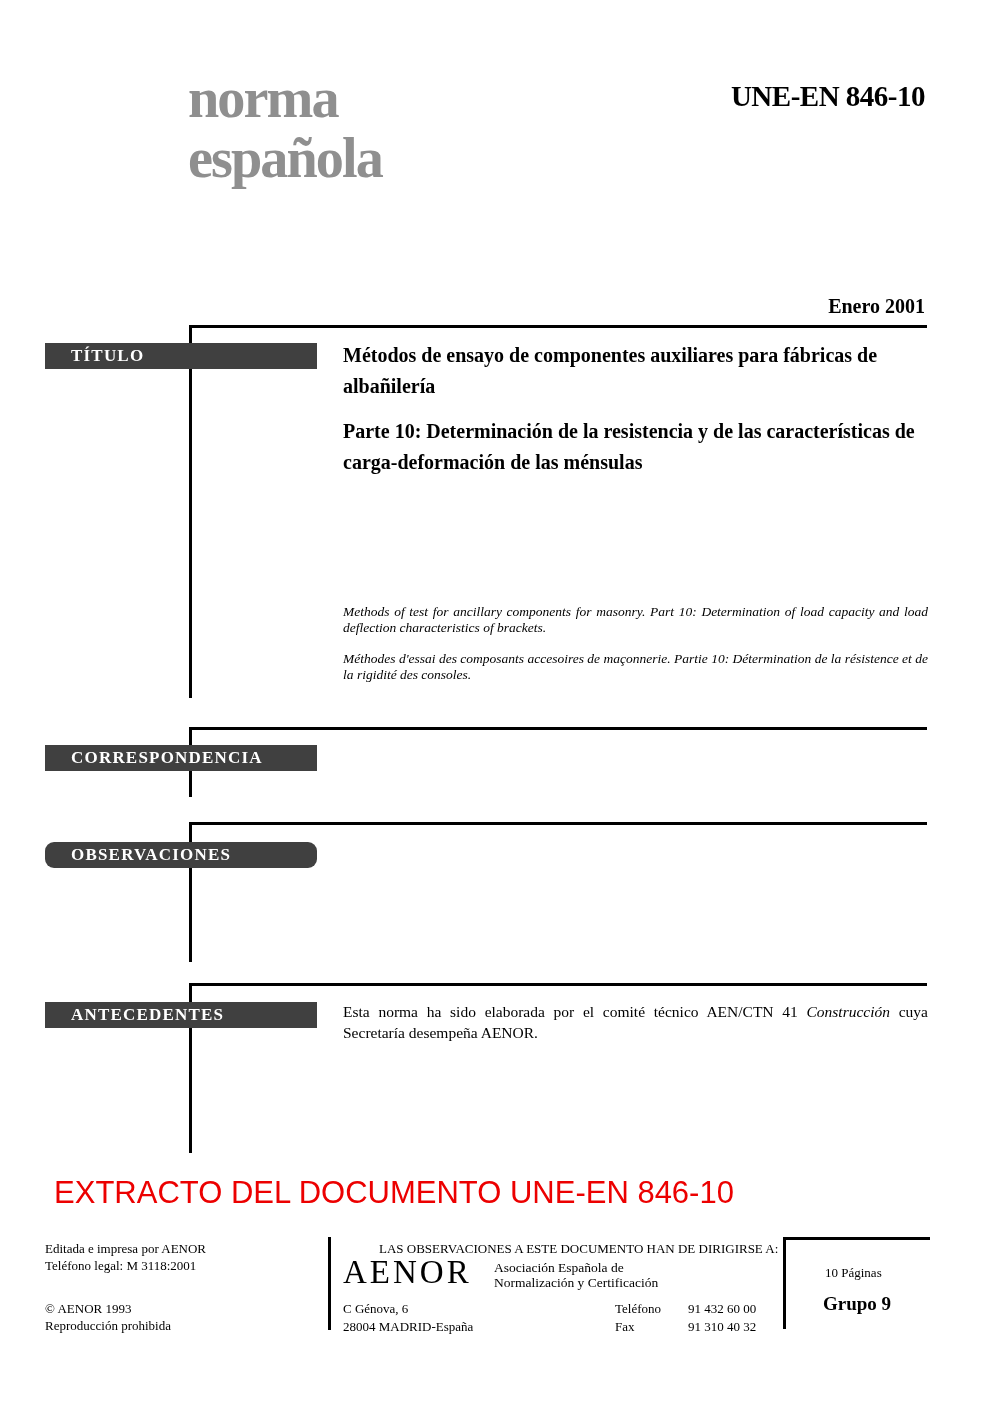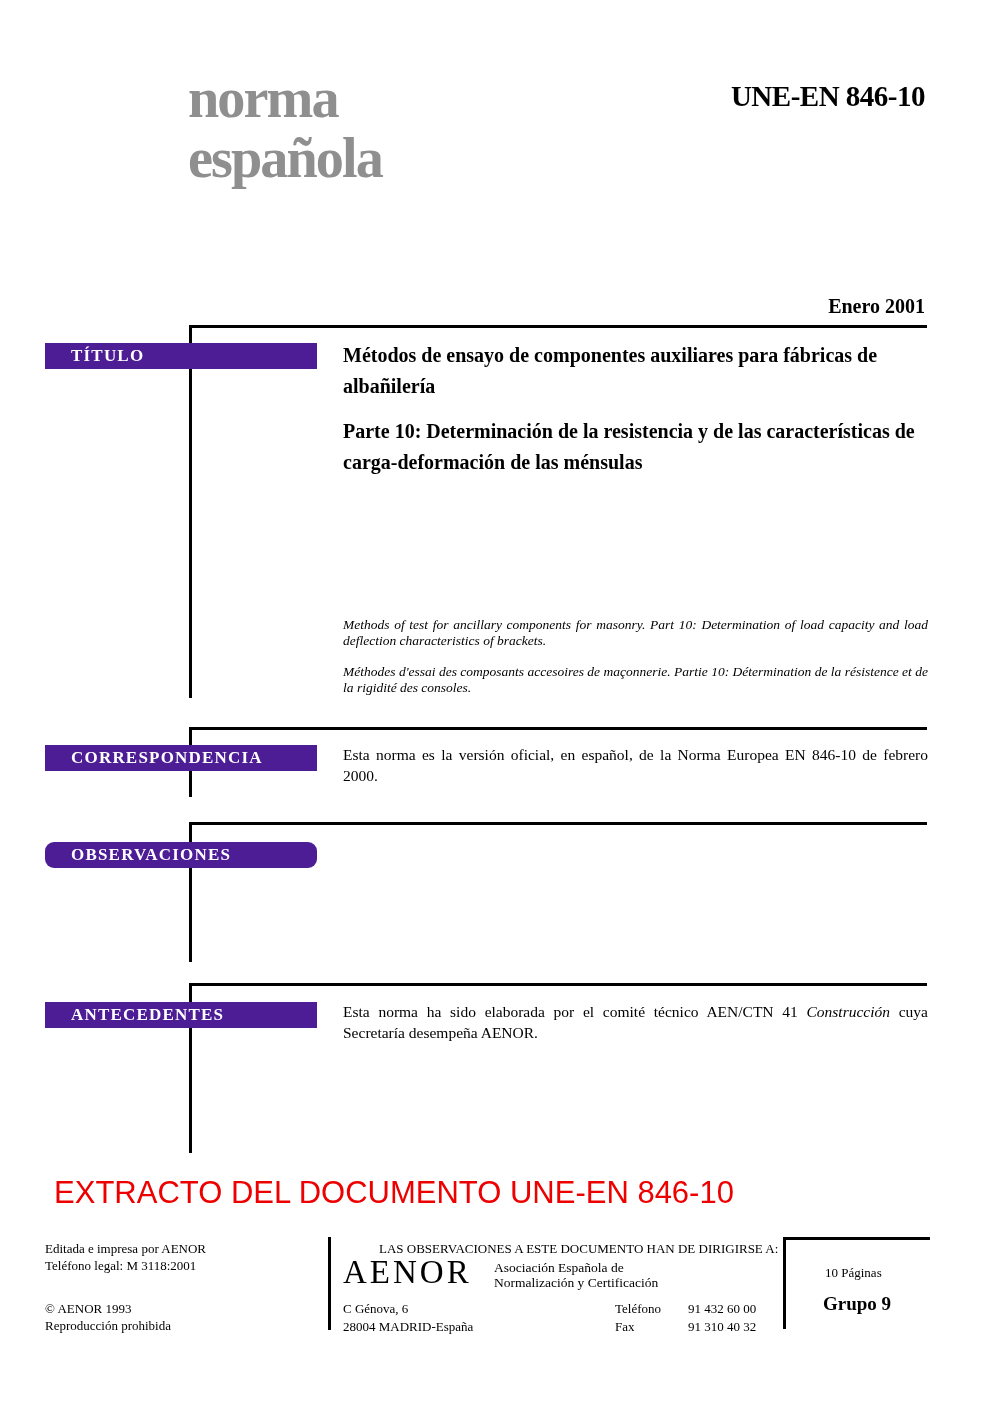--- a/index.html
+++ b/index.html
@@ -25,34 +25,33 @@
   .date{
     position:absolute;right:67px;top:295px;
     font-weight:bold;font-size:20px;
   }
   
   .hrule{position:absolute;height:3px;background:#000;left:190px;width:737px;}
   .vrule{position:absolute;width:3px;background:#000;left:189px;}
   
   .bar{
     position:absolute;left:45px;width:272px;height:26px;
-    background:#4c1d95;color:#fff;
+    background:#404040;color:#fff;
     font-weight:bold;font-size:17px;letter-spacing:1.2px;
     line-height:26px;padding-left:26px;box-sizing:border-box;
     white-space:nowrap;
   }
   .main-title{
     position:absolute;left:343px;width:585px;
     font-weight:bold;font-size:20px;line-height:31px;
   }
   .lang{
     position:absolute;left:343px;width:585px;
     font-style:italic;font-size:13.5px;line-height:15.5px;
     text-align:justify;
-    margin-top:13px;
   }
   .body-text{
     position:absolute;left:343px;width:585px;
     font-size:15.5px;line-height:21px;text-align:justify;
   }
   .extracto{
     position:absolute;left:0;top:1175px;width:788px;
     text-align:center;
     font-family:"Liberation Sans", sans-serif;
     font-size:31px;color:#ec0000;letter-spacing:0px;
@@ -103,21 +102,20 @@
   <div class="hrule" style="top:983px;"></div>
   <div class="vrule" style="top:983px;height:170px;"></div>
 
   <div class="bar" style="top:343px;">TÍTULO</div>
   <div class="main-title" style="top:340px;">Métodos de ensayo de componentes auxiliares para fábricas de albañilería</div>
   <div class="main-title" style="top:416px;">Parte 10: Determinación de la resistencia y de las características de carga-deformación de las ménsulas</div>
   <div class="lang" style="top:604px;">Methods of test for ancillary components for masonry. Part 10: Determination of load capacity and load deflection characteristics of brackets.</div>
   <div class="lang" style="top:651px;">Méthodes d'essai des composants accesoires de maçonnerie. Partie 10: Détermination de la résistence et de la rigidité des consoles.</div>
 
   <div class="bar" style="top:745px;">CORRESPONDENCIA</div>
-  <div class="body-text" style="top:744px;">Esta norma es la versión oficial, en español, de la Norma Europea EN 846-10 de febrero 2000.</div>
 
   <div class="bar" style="top:842px;border-radius:9px;">OBSERVACIONES</div>
 
   <div class="bar" style="top:1002px;">ANTECEDENTES</div>
   <div class="body-text" style="top:1001px;">
     <span>Esta norma ha sido elaborada por el comité técnico AEN/CTN 41 </span><span style="font-style:italic;">Construcción</span><span> cuya Secretaría desempeña AENOR.</span>
   </div>
 
   <div class="extracto">EXTRACTO DEL DOCUMENTO UNE-EN 846-10</div>
 

